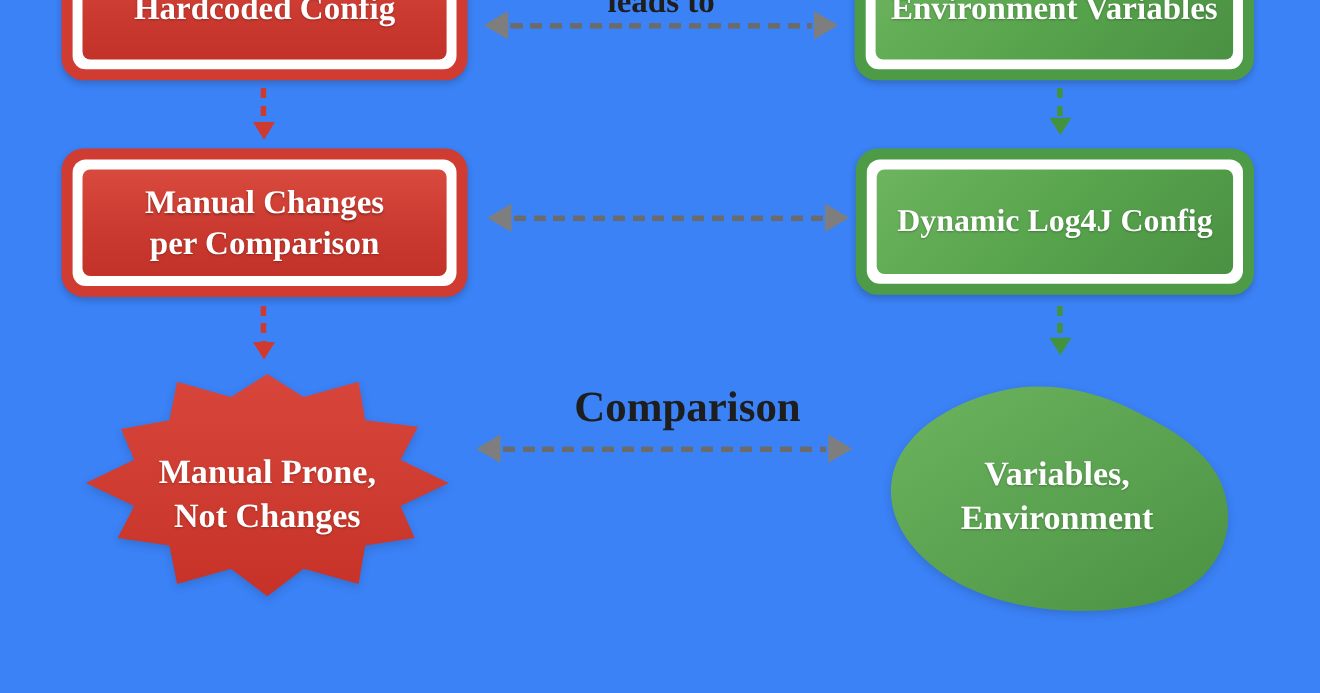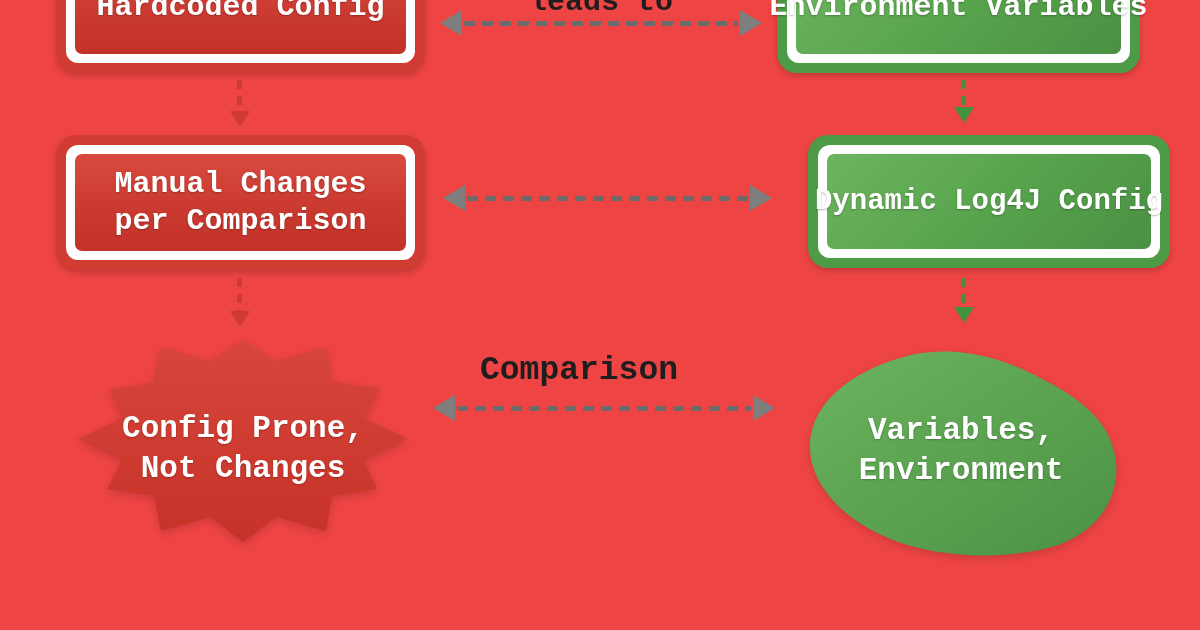--- a/index.html
+++ b/index.html
@@ -1,19 +1,19 @@
 <!DOCTYPE html>
 <html><head>
 <meta charset="utf-8">
 <style>
   html,body{margin:0;padding:0;background:#ffffff;}
   .canvas{
     position:relative;width:1200px;height:630px;overflow:hidden;
-    background:#ef4444;
-    font-family:Liberation Mono, monospace;
+    background:#3b82f6;
+    font-family:Liberation Serif, serif;
   }
   
   .box{position:absolute;border-radius:20px;padding:10px;box-sizing:border-box;
        box-shadow:0 3px 6px rgba(0,0,0,0.18);}
   .box-red{background:#d03c32;}
   .box-green{background:#4e9b47;}
   .box-white{background:#ffffff;border-radius:12px;padding:9px;box-sizing:border-box;
              width:100%;height:100%;}
   .box-inner{width:100%;height:100%;border-radius:7px;box-sizing:border-box;
              display:flex;flex-direction:column;align-items:center;justify-content:center;}
@@ -32,21 +32,21 @@
   
   .harrow{position:absolute;display:flex;align-items:center;height:26px;}
   .h-line{flex:1;height:5px;
           background:repeating-linear-gradient(90deg,#6b6b6b 0 11px,transparent 11px 18px);}
   .h-head{width:0;height:0;border-top:13px solid transparent;border-bottom:13px solid transparent;}
   .h-head-left{border-right:22px solid #7e7e7e;margin-right:2px;}
   .h-head-right{border-left:22px solid #7e7e7e;margin-left:2px;}
   
   .conn-label{position:absolute;color:#1e1e1e;font-weight:bold;text-align:center;white-space:nowrap;}
   .leads-to{left:440px;width:322px;top:-16px;font-size:30px;line-height:36px;}
-  .comparison{left:408px;width:342px;top:352px;font-size:33px;line-height:38px;}
+  .comparison{left:454px;width:342px;top:352px;font-size:39px;line-height:38px;}
   
   .shape-wrap{position:absolute;}
   .shape-wrap svg{display:block;filter:drop-shadow(0 3px 4px rgba(0,0,0,0.15));}
   .shape-text{position:absolute;left:0;top:0;width:100%;height:100%;
               display:flex;flex-direction:column;align-items:center;justify-content:center;
               color:#ffffff;font-weight:bold;font-size:31px;line-height:40px;text-align:center;
               text-shadow:0 1px 2px rgba(0,0,0,0.25);}
   .star-text{padding-top:10px;}
 </style>
 </head>
@@ -78,21 +78,21 @@
 
   <div class="box box-red" style="left:56px;top:135px;width:369px;height:135px;">
     <div class="box-white">
       <div class="box-inner box-inner-red">
         <span class="box-label">Manual Changes</span>
         <span class="box-label">per Comparison</span>
       </div>
     </div>
   </div>
 
-  <div class="box box-green" style="left:778px;top:135px;width:362px;height:133px;margin-left:30px;">
+  <div class="box box-green" style="left:778px;top:135px;width:362px;height:133px;">
     <div class="box-white">
       <div class="box-inner box-inner-green">
         <span class="box-label" style="font-size:29px;">Dynamic Log4J Config</span>
       </div>
     </div>
   </div>
 
   <div class="vline vline-red" style="left:237px;top:278px;height:33px;"></div>
   <div class="vhead vhead-red" style="left:230px;top:311px;"></div>
 
@@ -123,21 +123,21 @@
     <svg width="330" height="212" viewBox="0 0 330 212">
       <defs>
         <linearGradient id="gradRed" x1="0" y1="0" x2="0" y2="1">
           <stop offset="0" stop-color="#d8463b"></stop>
           <stop offset="1" stop-color="#c63227"></stop>
         </linearGradient>
       </defs>
       <polygon fill="url(#gradRed)" points="330,106 286,127 299,156 254,163 248,198 198,184 165,209 132,184 83,198 76,163 29,156 44,127 0,106 44,85 32,57 76,49 83,14 132,28 165,7 198,28 248,14 254,49 302,55 286,85"></polygon>
     </svg>
     <div class="shape-text star-text">
-      <span>Config Prone,</span>
+      <span>Manual Prone,</span>
       <span>Not Changes</span>
     </div>
   </div>
 
   <div class="shape-wrap" style="left:800px;top:340px;width:322px;height:222px;">
     <svg width="322" height="222" viewBox="0 0 322 222">
       <defs>
         <linearGradient id="gradGreen" x1="0" y1="0" x2="1" y2="1">
           <stop offset="0" stop-color="#6db45f"></stop>
           <stop offset="1" stop-color="#4a9143"></stop>

